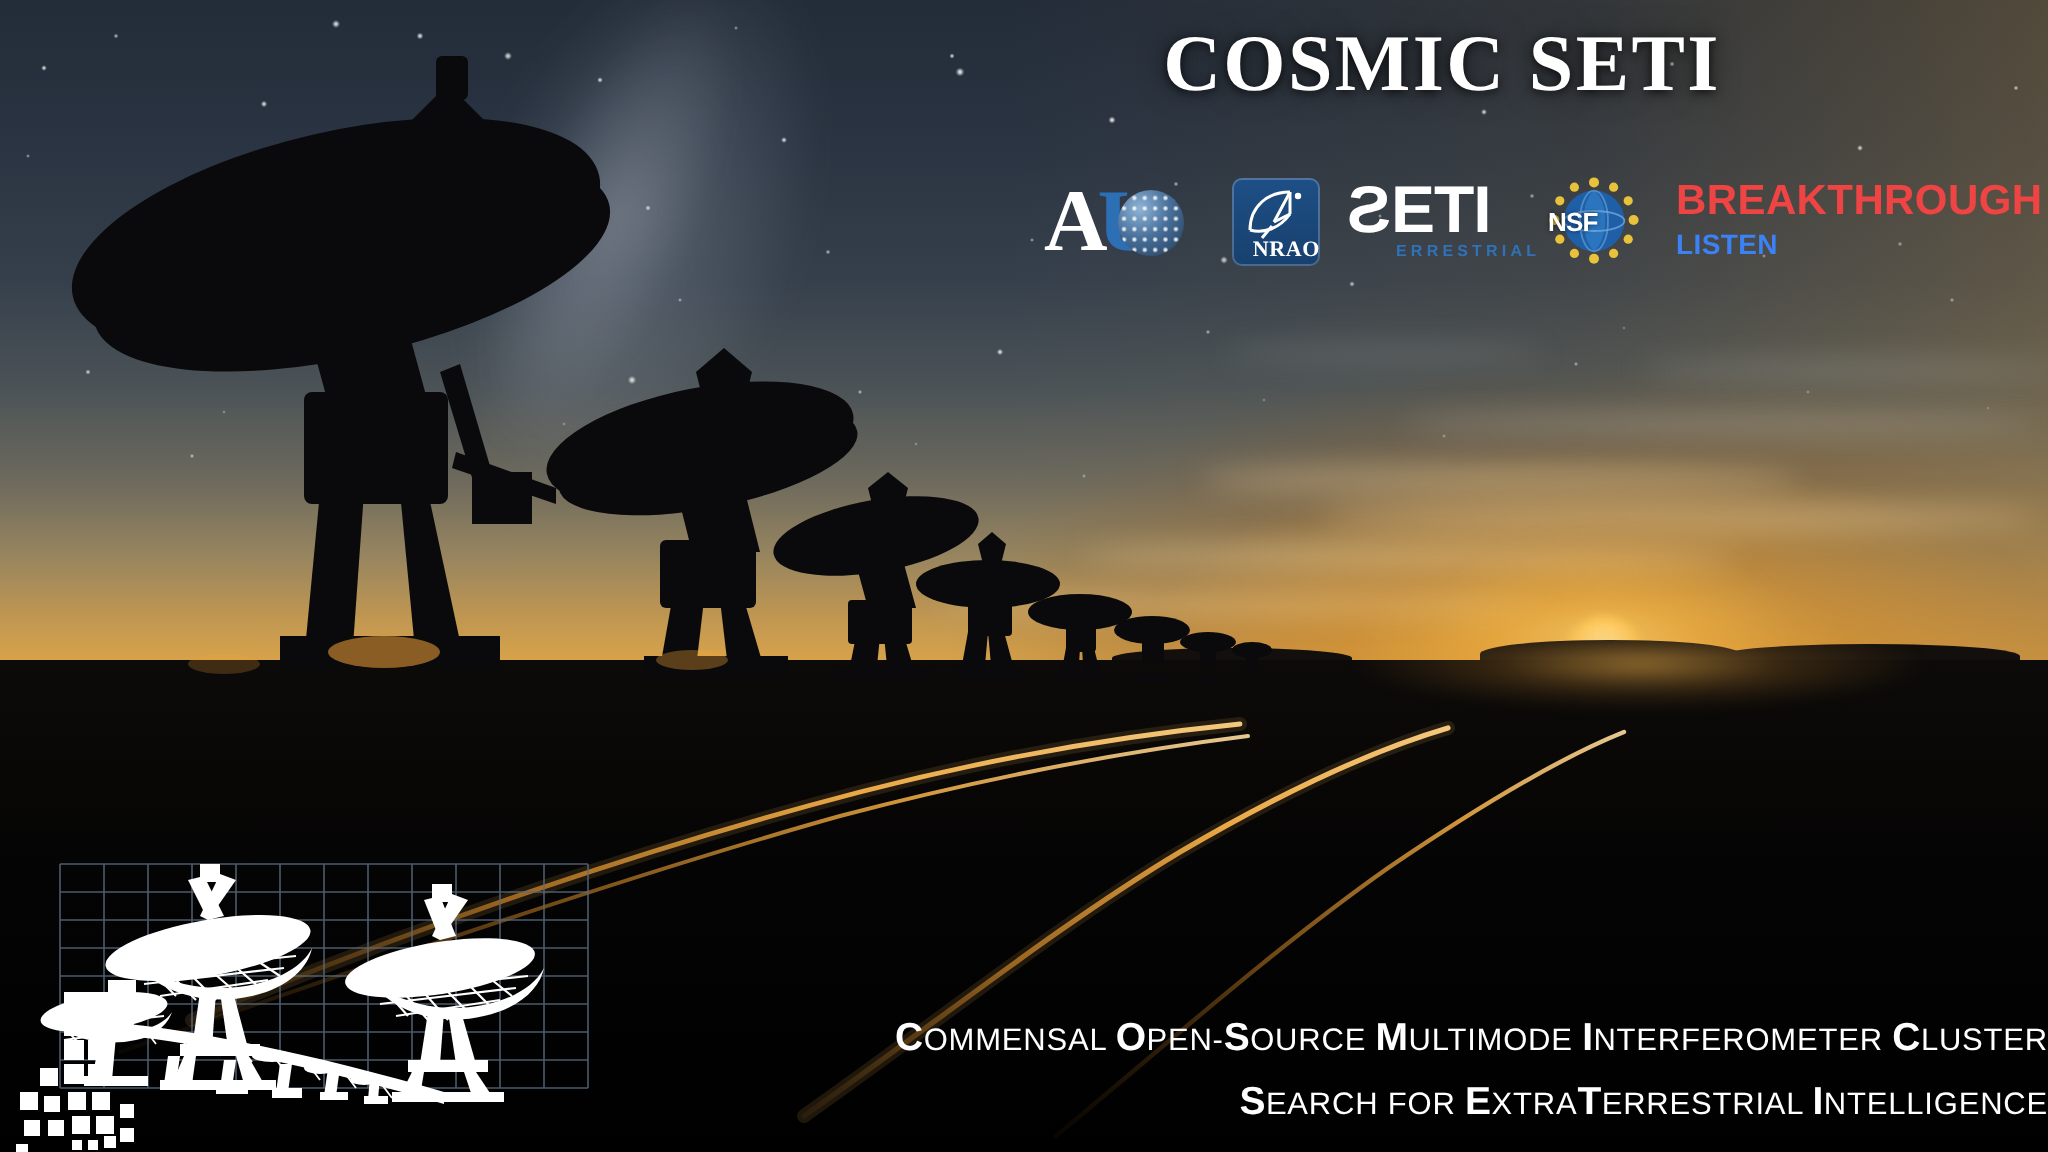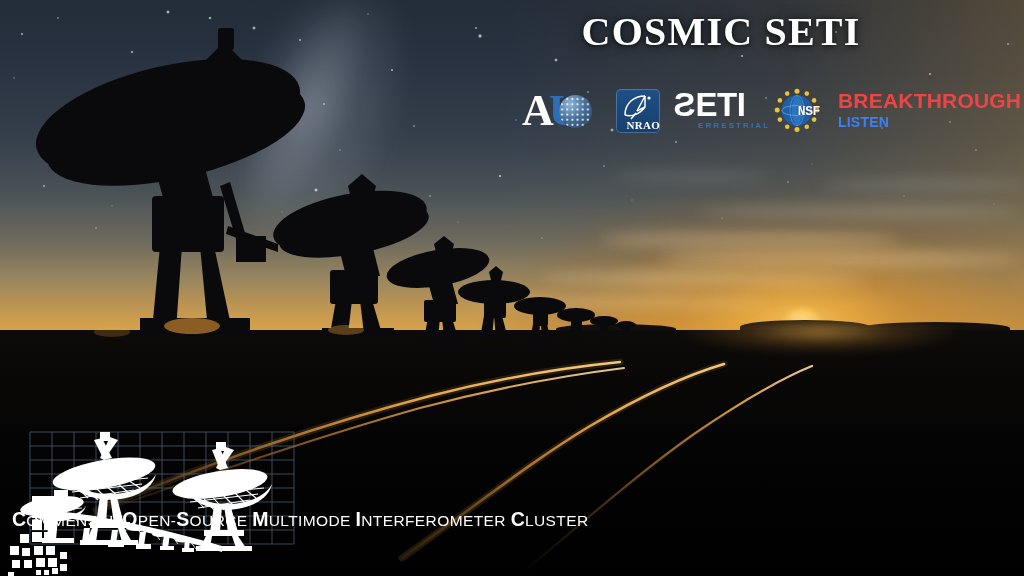--- a/index.html
+++ b/index.html
@@ -329,22 +329,22 @@
 
   
   .nsf {
     position: relative;
     width: 46px; height: 46px;
   }
   .nsf .nsf-label {
     position: absolute;
     left: 0; right: 0; top: 50%;
     transform: translateY(-50%);
-    text-align: right;
-    font-family: Liberation Mono, monospace;
+    text-align: left;
+    font-family: Liberation Sans, sans-serif;
     font-weight: 700;
     font-size: 13px;
     color: #ffffff;
     letter-spacing: -0.4px;
     text-shadow: 0 0 2px rgba(0,0,0,0.6);
   }
 
   
   .btl { margin-left: 4px; }
   .btl .btl-top {
@@ -370,21 +370,21 @@
     left: 8px; top: 424px;
     width: 296px;
     height: 152px;
   }
 
   
   #caption {
     position: absolute;
     left: 0; top: 504px;
     width: 1024px;
-    text-align: left;
+    text-align: right;
     padding-left: 12px;
     box-sizing: border-box;
   }
   .cap-line {
     font-family: "Liberation Sans", sans-serif;
     color: #ffffff;
     font-size: 15.5px;
     line-height: 30px;
     letter-spacing: 0.4px;
     font-variant: small-caps;
@@ -728,15 +728,18 @@
       <path d="M198,112 L192,124 L202,124 L204,112 Z"></path>
       <path d="M230,112 L238,124 L228,124 L224,112 Z"></path>
       <rect x="188" y="122" width="56" height="5"></rect>
     </g>
   </svg>
 
   <div id="caption">
     <div class="cap-line">
       <span class="cap">C</span><span class="sm">OMMENSAL </span><span class="cap">O</span><span class="sm">PEN-</span><span class="cap">S</span><span class="sm">OURCE </span><span class="cap">M</span><span class="sm">ULTIMODE </span><span class="cap">I</span><span class="sm">NTERFEROMETER </span><span class="cap">C</span><span class="sm">LUSTER</span>
     </div>
+    <div class="cap-line">
+      <span class="cap">S</span><span class="sm">EARCH FOR </span><span class="cap">E</span><span class="sm">XTRA</span><span class="cap">T</span><span class="sm">ERRESTRIAL </span><span class="cap">I</span><span class="sm">NTELLIGENCE</span>
+    </div>
   </div>
 
 </div>
 
 </body></html>

